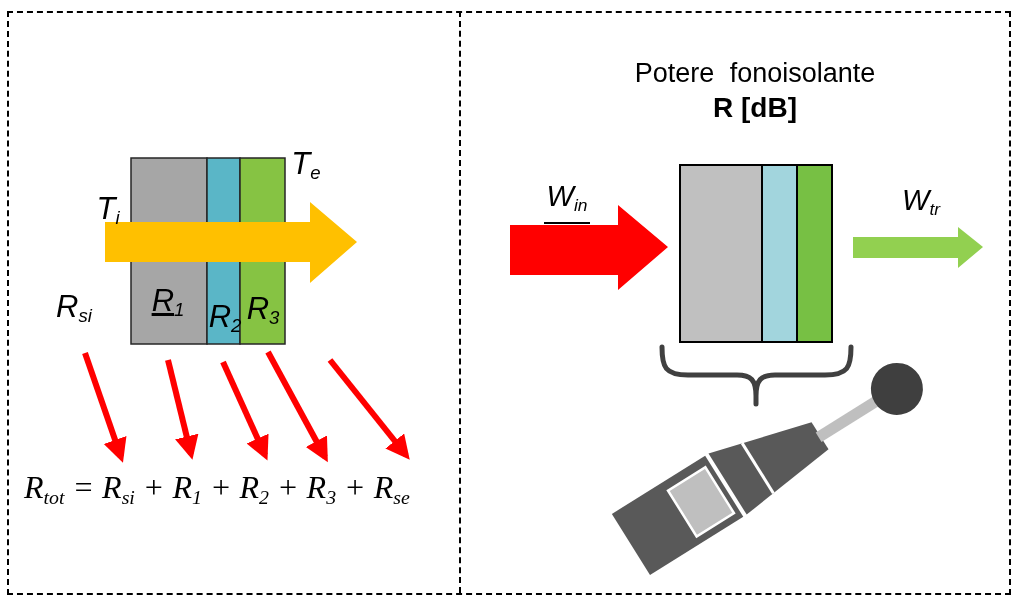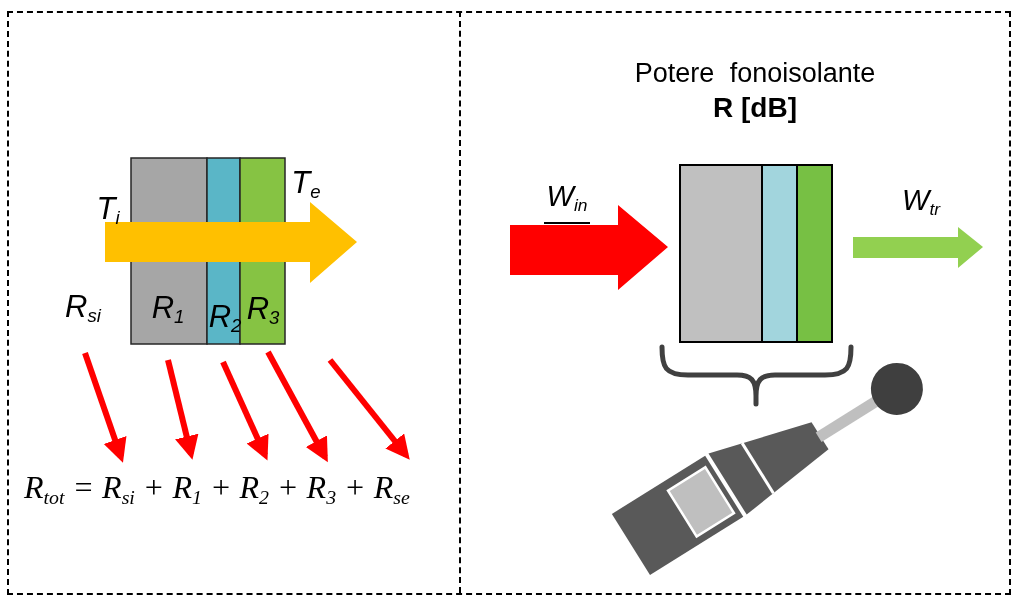--- a/index.html
+++ b/index.html
@@ -83,25 +83,25 @@
       <rect x="60" y="-62" width="44" height="54" fill="#BFBFBF" stroke="#ffffff" stroke-width="2.5"></rect>
       <rect x="216" y="-33" width="74" height="11" fill="#BFBFBF"></rect>
       <circle cx="308" cy="-27" r="26" fill="#3F3F3F"></circle>
     </g>
   </svg>
 
 
 
   <div class="txt var-label" style="left:85px;top:148px;width:46px;margin-top:44px;"><span>T</span><span class="sub">i</span></div>
 
-  <div class="txt var-label" style="left:283px;top:166px;width:46px;"><span>T</span><span class="sub">e</span></div>
+  <div class="txt var-label" style="left:283px;top:147px;width:46px;"><span>T</span><span class="sub">e</span></div>
 
-  <div class="txt var-label" style="left:55px;top:290px;width:56px;"><span>R</span><span class="sub">si</span></div>
+  <div class="txt var-label" style="left:46px;top:290px;width:56px;"><span>R</span><span class="sub">si</span></div>
 
-  <div class="txt var-label" style="left:140px;top:291px;width:56px;"><span>R</span><span class="sub">1</span></div>
+  <div class="txt var-label" style="left:140px;top:284px;width:56px;text-decoration:underline;"><span>R</span><span class="sub">1</span></div>
 
   <div class="txt var-label" style="left:197px;top:300px;width:56px;font-style:italic;"><span>R</span><span class="sub">2</span></div>
 
   <div class="txt var-label" style="left:235px;top:292px;width:56px;"><span>R</span><span class="sub">3</span></div>
 
 
   <div class="txt formula" style="left:24px;top:470px;"><span><span>R</span><span class="fsub">tot</span></span><span class="op">=</span><span><span>R</span><span class="fsub">si</span></span><span class="op">+</span><span><span>R</span><span class="fsub">1</span></span><span class="op">+</span><span><span>R</span><span class="fsub">2</span></span><span class="op">+</span><span><span>R</span><span class="fsub">3</span></span><span class="op">+</span><span><span>R</span><span class="fsub">se</span></span></div>
 
   <div class="txt panel-title" style="left:460px;top:58px;width:590px;word-spacing:8px;">Potere fonoisolante</div>
 

